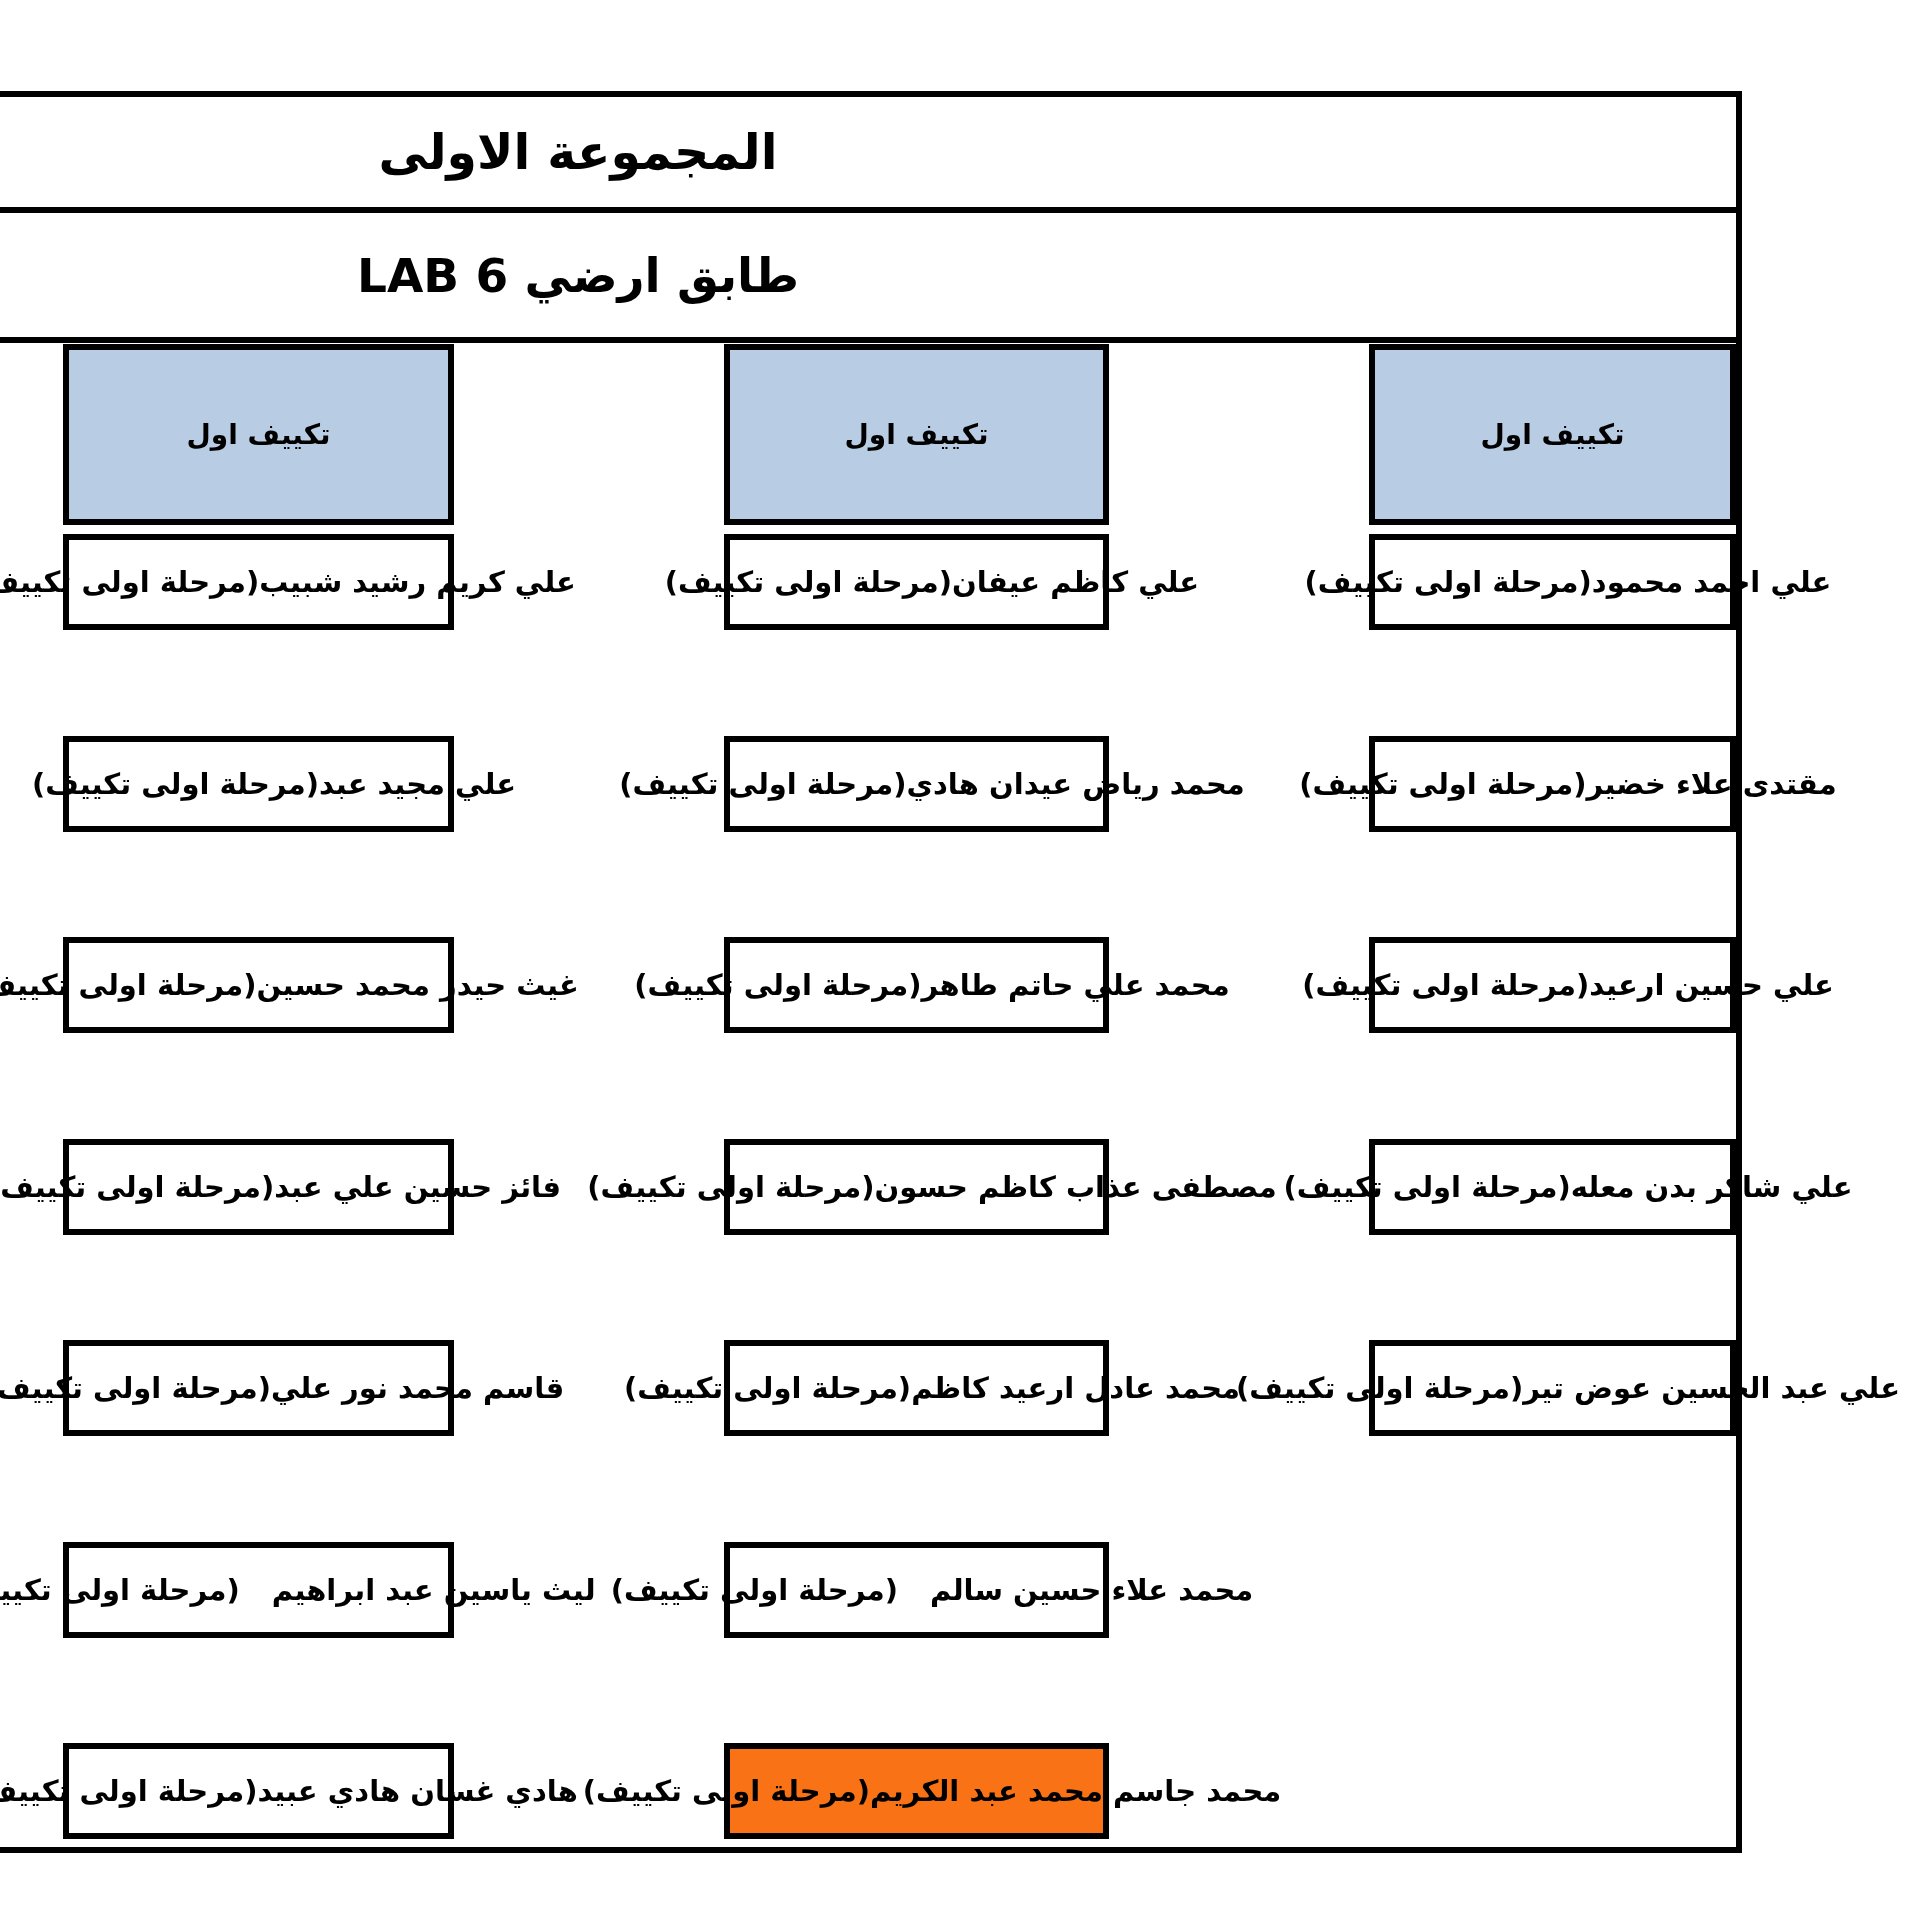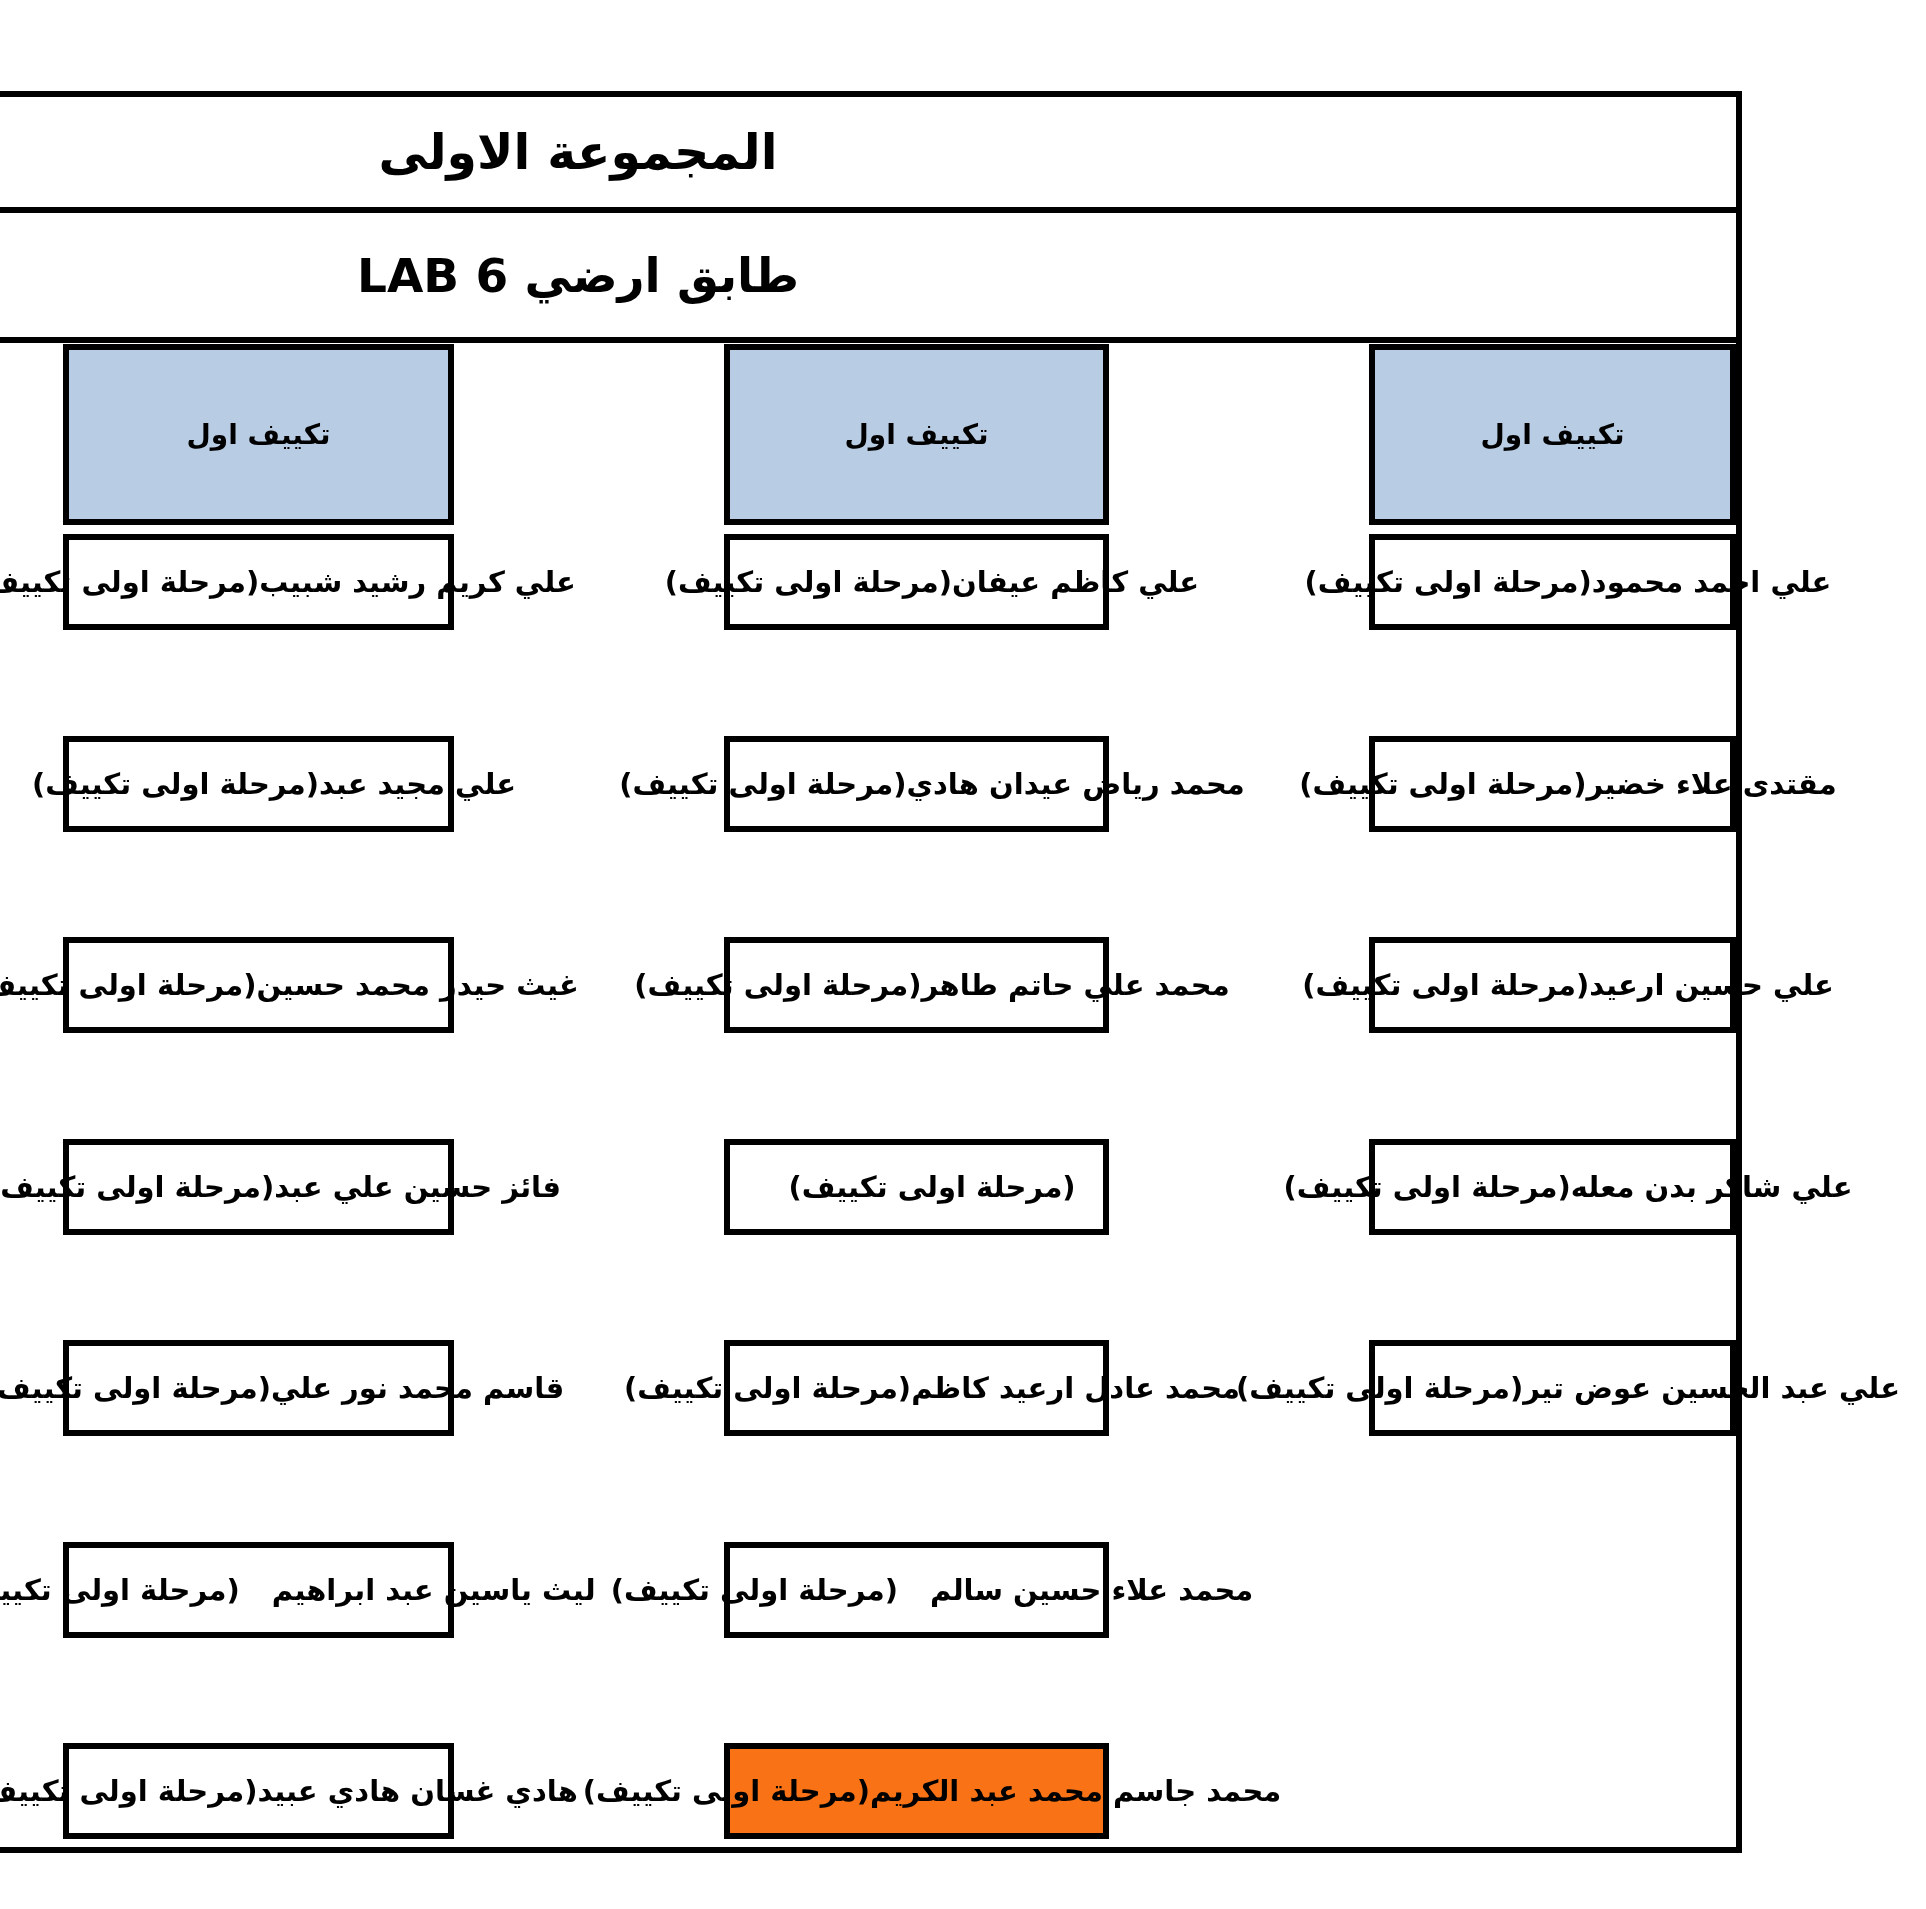--- a/index.html
+++ b/index.html
@@ -127,20 +127,21 @@
     <div class="student-name">محمد رياض عيدان هادي</div>
     <div class="student-stage">(مرحلة اولى تكييف)</div>
   </div>
 
   <div class="student-box">
     <div class="student-name">محمد علي حاتم طاهر</div>
     <div class="student-stage">(مرحلة اولى تكييف)</div>
   </div>
 
   <div class="student-box">
+    <div class="student-name">مصطفى عذاب كاظم حسون</div>
     <div class="student-stage">(مرحلة اولى تكييف)</div>
   </div>
 
   <div class="student-box">
     <div class="student-name">محمد عادل ارعيد كاظم</div>
     <div class="student-stage">(مرحلة اولى تكييف)</div>
   </div>
 
   <div class="student-box">
     <div class="student-name">محمد علاء حسين سالم</div>

